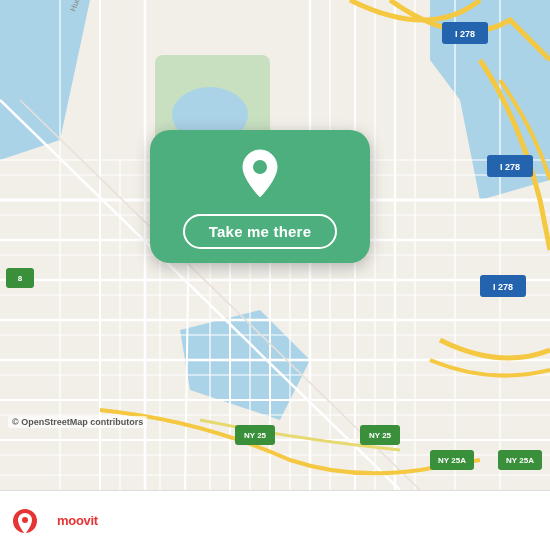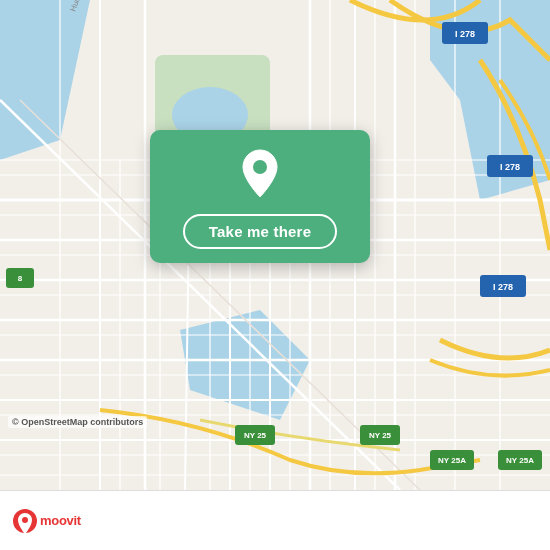--- a/index.html
+++ b/index.html
@@ -29,21 +29,21 @@
       top: 0; left: 0;
     }
 
     
     #card-overlay {
       position: absolute;
       top: 130px;
       left: 150px;
       width: 220px;
       background: #4caf7d;
-      border-radius: 10px;
+      border-radius: 20px;
       display: flex;
       flex-direction: column;
       align-items: center;
       padding: 18px 20px 14px 20px;
       box-shadow: 0 4px 16px rgba(0,0,0,0.25);
     }
 
     #location-icon-wrap {
       width: 52px;
       height: 52px;
@@ -81,21 +81,21 @@
     #bottom-text {
       font-size: 11.5px;
       color: #333;
       flex: 1;
       line-height: 1.4;
     }
 
     #moovit-logo {
       display: flex;
       align-items: center;
-      gap: 2px;
+      gap: 19px;
       flex-shrink: 0;
     }
 
     #moovit-icon {
       width: 26px;
       height: 26px;
     }
 
     #moovit-text {
       font-size: 13px;

